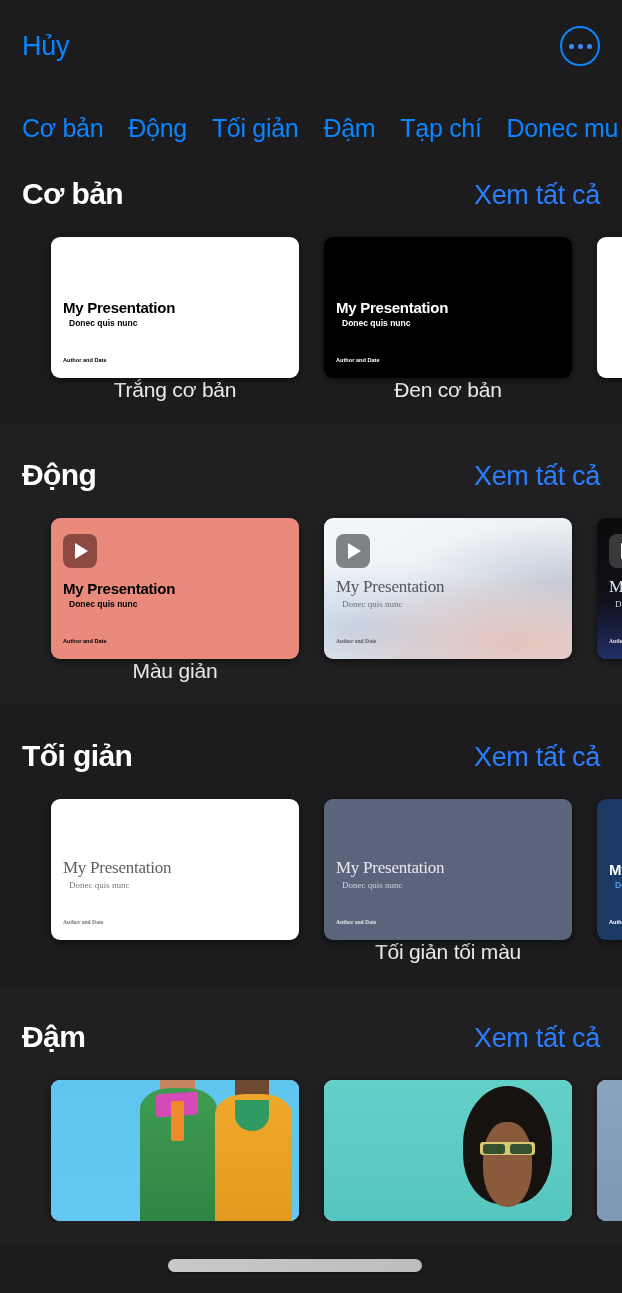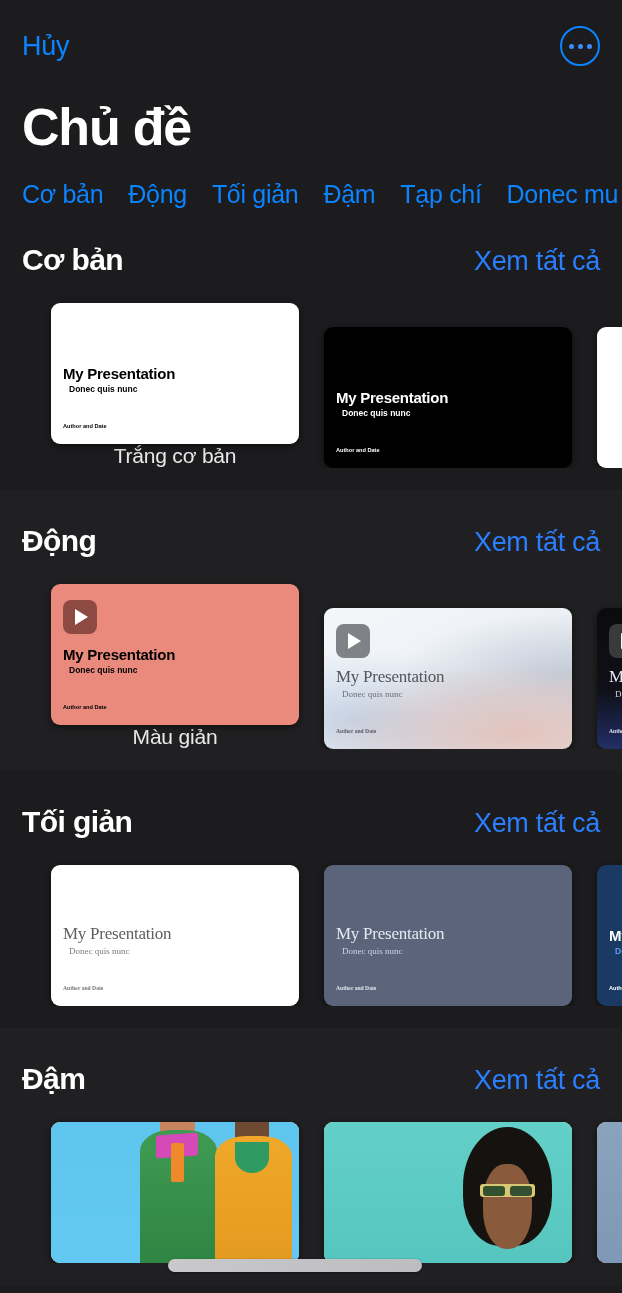--- a/index.html
+++ b/index.html
@@ -48,21 +48,21 @@
   .section.alt { background:#202022; }
   .section-head {
     display:flex; align-items:baseline; justify-content:space-between;
     padding:34px 22px 0 22px;
   }
   .section-title { color:#fff; font-size:30px; font-weight:bold; letter-spacing:-0.6px; }
   .see-all { color:#2b7fff; font-size:27px; letter-spacing:-0.3px; cursor:pointer; }
 
   .row {
     display:flex; gap:25px; padding:26px 0 0 51px;
-    overflow:hidden; align-items:flex-end;
+    overflow:hidden; align-items:flex-start;
   }
   .cell { flex:0 0 auto; width:248px; }
   .thumb {
     width:248px; height:141px; border-radius:9px; overflow:hidden;
     position:relative; box-shadow:0 2px 7px rgba(0,0,0,.55);
     background:#fff;
   }
   .cell-label {
     text-align:center; color:#e9e9ea;
     font-size:21px; letter-spacing:-0.2px;
@@ -223,21 +223,20 @@
 
   <div class="topbar">
     <div class="cancel-btn">Hủy</div>
     <div class="more-btn">
       <i></i>
       <i></i>
       <i></i>
     </div>
   </div>
 
-  <div class="page-title">Chủ đề</div>
 
   <div class="tabs">
     <div class="tab">Cơ bản</div>
     <div class="tab">Động</div>
     <div class="tab">Tối giản</div>
     <div class="tab">Đậm</div>
     <div class="tab">Tạp chí</div>
     <div class="tab">Donec mu</div>
   </div>
 
@@ -260,20 +259,21 @@
       </div>
 
       <div class="cell">
         <div class="thumb bg-black">
           <div class="slide light-text">
             <div class="s-title">My Presentation</div>
             <div class="s-sub">Donec quis nunc</div>
             <div class="s-auth">Author and Date</div>
           </div>
         </div>
+        <div class="cell-label">Đen cơ bản</div>
       </div>
 
       <div class="cell">
         <div class="thumb bg-white"></div>
       </div>
 
     </div>
   </div>
 
   <div class="section alt">
@@ -344,20 +344,21 @@
       </div>
 
       <div class="cell">
         <div class="thumb bg-slate">
           <div class="slide serif on-dark">
             <div class="s-title">My Presentation</div>
             <div class="s-sub">Donec quis nunc</div>
             <div class="s-auth">Author and Date</div>
           </div>
         </div>
+        <div class="cell-label">Tối giản tối màu</div>
       </div>
 
       <div class="cell">
         <div class="thumb bg-navy">
           <div class="slide navy">
             <div class="s-title">My Presentation</div>
             <div class="s-sub">Donec quis nunc</div>
             <div class="s-auth">Author and Date</div>
           </div>
         </div>

